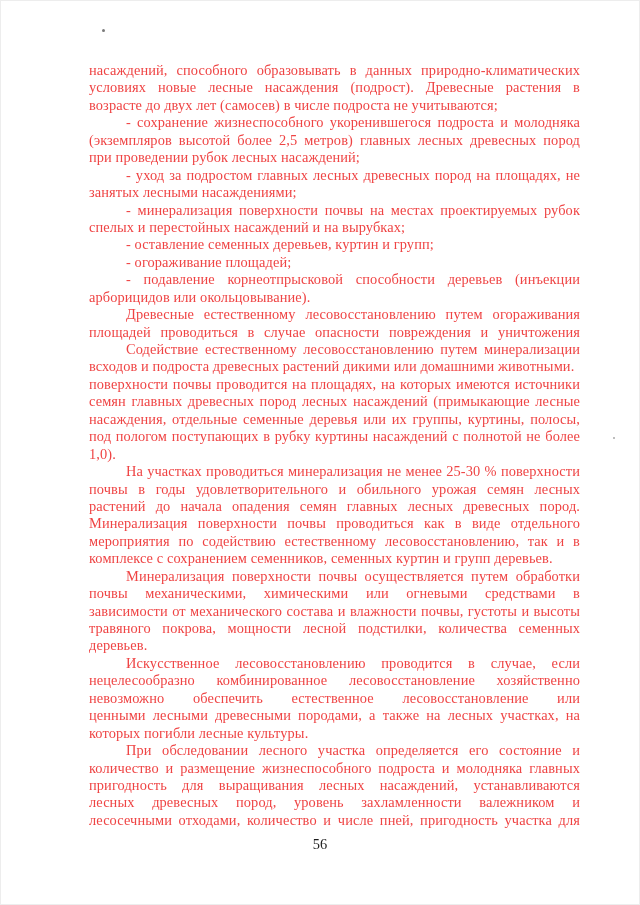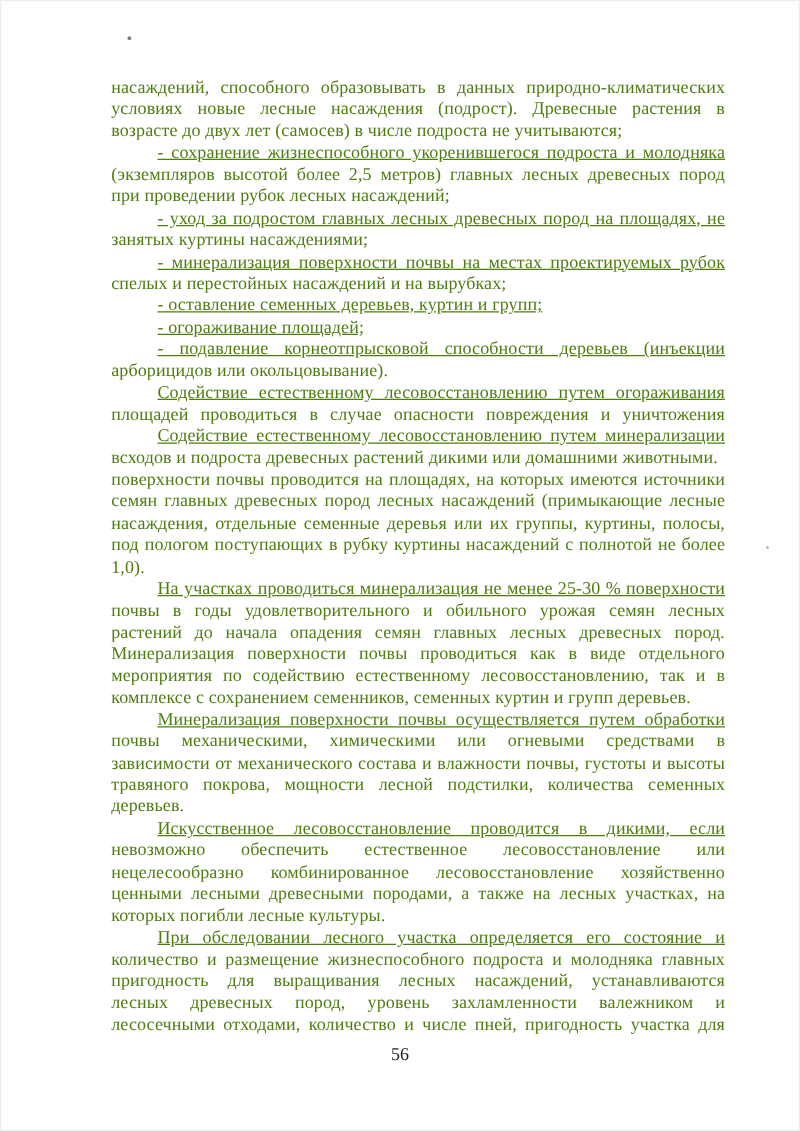--- a/index.html
+++ b/index.html
@@ -25,25 +25,24 @@
     width: 491px;
   }
   .line {
     height: 17.45px;
     line-height: 17.45px;
     font-size: 14.4px;
     white-space: nowrap;
     text-align: justify;
     text-align-last: justify;
     letter-spacing: 0.1px;
-    color: #4d7c0f;
+    color: #ef4444;
   }
   .line.indent {
     padding-left: 37px;
-    text-decoration: underline;
   }
   .line.end {
     text-align-last: left;
   }
   .page-number {
     position: absolute;
     top: 835px;
     left: 0;
     width: 100%;
     text-align: center;
@@ -66,50 +65,50 @@
   <div class="speck speck-1"></div>
   <div class="speck speck-2"></div>
   <main class="text-block" id="doc-body">
       <div class="line">насаждений, способного образовывать в данных природно-климатических</div>
       <div class="line">условиях новые лесные насаждения (подрост). Древесные растения в</div>
       <div class="line end">возрасте до двух лет (самосев) в числе подроста не учитываются;</div>
       <div class="line indent">- сохранение жизнеспособного укоренившегося подроста и молодняка</div>
       <div class="line">(экземпляров высотой более 2,5 метров) главных лесных древесных пород</div>
       <div class="line end">при проведении рубок лесных насаждений;</div>
       <div class="line indent">- уход за подростом главных лесных  древесных пород на площадях, не</div>
-      <div class="line end">занятых куртины насаждениями;</div>
+      <div class="line end">занятых лесными насаждениями;</div>
       <div class="line indent">- минерализация поверхности почвы на местах проектируемых рубок</div>
       <div class="line end">спелых и перестойных насаждений и на вырубках;</div>
       <div class="line indent end">- оставление семенных деревьев, куртин и групп;</div>
       <div class="line indent end">- огораживание площадей;</div>
       <div class="line indent">- подавление корнеотпрысковой способности деревьев (инъекции</div>
       <div class="line end">арборицидов или окольцовывание).</div>
-      <div class="line indent">Содействие естественному лесовосстановлению путем огораживания</div>
+      <div class="line indent">Древесные естественному лесовосстановлению путем огораживания</div>
       <div class="line">площадей проводиться в случае опасности повреждения и уничтожения</div>
       <div class="line indent">Содействие естественному лесовосстановлению путем минерализации</div>
       <div class="line end">всходов и подроста древесных растений дикими или домашними животными.</div>
       <div class="line">поверхности почвы проводится на площадях, на которых имеются источники</div>
       <div class="line">семян главных древесных пород лесных насаждений (примыкающие лесные</div>
       <div class="line">насаждения, отдельные семенные деревья или их группы, куртины, полосы,</div>
       <div class="line">под пологом поступающих в рубку куртины насаждений с полнотой не более</div>
       <div class="line end">1,0).</div>
       <div class="line indent">На участках проводиться минерализация не менее 25-30 % поверхности</div>
       <div class="line">почвы в годы удовлетворительного и обильного урожая семян лесных</div>
       <div class="line">растений до начала опадения семян главных лесных древесных пород.</div>
       <div class="line">Минерализация поверхности почвы  проводиться как в виде отдельного</div>
       <div class="line">мероприятия по содействию естественному лесовосстановлению, так и в</div>
       <div class="line end">комплексе с сохранением семенников, семенных куртин и групп деревьев.</div>
       <div class="line indent">Минерализация поверхности почвы осуществляется путем обработки</div>
       <div class="line">почвы механическими, химическими или огневыми средствами в</div>
       <div class="line">зависимости от механического состава и влажности почвы, густоты и высоты</div>
       <div class="line">травяного покрова, мощности лесной подстилки, количества семенных</div>
       <div class="line end">деревьев.</div>
-      <div class="line indent">Искусственное лесовосстановление проводится в дикими, если</div>
+      <div class="line indent">Искусственное лесовосстановлению проводится в случае, если</div>
+      <div class="line">нецелесообразно комбинированное лесовосстановление хозяйственно</div>
       <div class="line">невозможно обеспечить естественное лесовосстановление или</div>
-      <div class="line">нецелесообразно комбинированное лесовосстановление хозяйственно</div>
       <div class="line">ценными лесными древесными породами, а также на лесных участках, на</div>
       <div class="line end">которых погибли лесные культуры.</div>
       <div class="line indent">При обследовании лесного участка определяется его состояние и</div>
       <div class="line">количество и размещение жизнеспособного подроста и молодняка главных</div>
       <div class="line">пригодность для выращивания лесных насаждений, устанавливаются</div>
       <div class="line">лесных древесных пород, уровень захламленности валежником и</div>
       <div class="line">лесосечными отходами, количество и числе пней, пригодность участка для</div>
     </main>
   <div class="page-number">56</div>
 </div>

